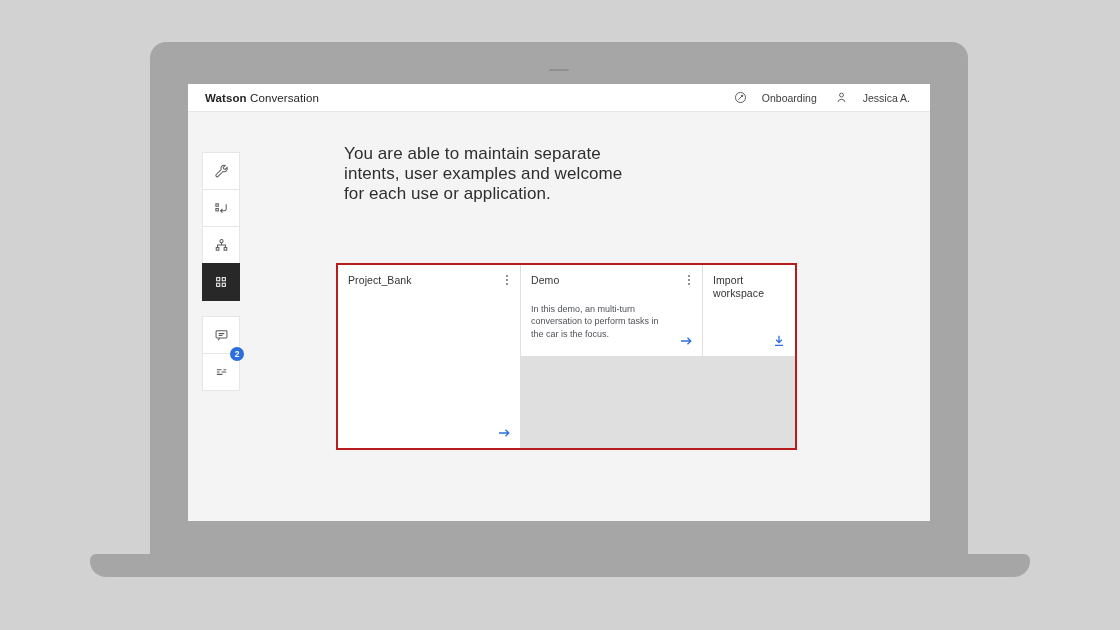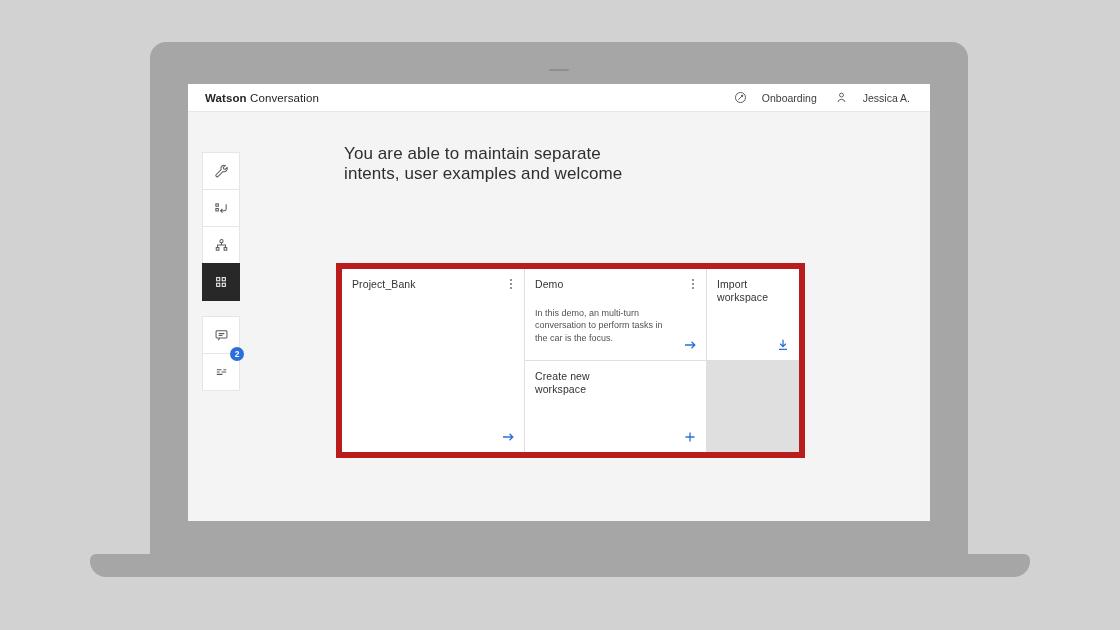--- a/index.html
+++ b/index.html
@@ -51,21 +51,21 @@
   }
   
   .welcome{
     position:absolute;left:156px;top:60px;width:320px;
     font-size:17px;line-height:19.8px;color:#2e2e2e;letter-spacing:.1px;
   }
   
   .ws-grid{
     position:absolute;left:148px;top:179px;
     display:grid;grid-template-columns:182px 181px 92px;grid-template-rows:91px 91px;
-    gap:1px;background:#dfdfdf;border:6px solid #b91c1c;
+    gap:1px;background:#dfdfdf;border:2px solid #b91c1c;
   }
   .ws-cell{background:#ffffff;position:relative;box-sizing:border-box;padding:9px 10px;cursor:pointer;}
   .ws-cell.tall{grid-row:1 / 3;}
   .ws-title-row{display:flex;justify-content:space-between;align-items:flex-start;}
   .ws-title{font-size:10.5px;color:#333333;letter-spacing:.1px;line-height:12.5px;}
   .kebab{display:flex;flex-direction:column;gap:2px;padding:1px 2px;cursor:pointer;}
   .kebab i{width:2px;height:2px;background:#6f6f6f;border-radius:50%;display:block;}
   .ws-desc{margin-top:16px;font-size:9px;line-height:12.5px;color:#4f5257;width:138px;}
   .ws-action{position:absolute;right:8px;bottom:7px;width:16px;height:16px;cursor:pointer;}
   .icon-gray{stroke:#5a5a5a;}
@@ -163,20 +163,21 @@
       <svg width="15" height="15" viewBox="0 0 16 16" fill="none" class="icon-gray" stroke-width="1.1">
         <path d="M3 5 H8 M10 5 H13 M3 7.5 H6 M8 7.5 H13 M3 10 H9"></path>
       </svg>
     </span>
     <span class="tile-badge">2</span>
   </div>
 
   <div class="welcome">
     <div>You are able to maintain separate</div>
     <div>intents, user examples and welcome</div>
+    <div>for each use or application.</div>
   </div>
 
   <div class="ws-grid">
 
     <div class="ws-cell tall">
       <div class="ws-title-row">
         <span class="ws-title">Project_Bank</span>
         <span class="kebab">
             <i></i>
             <i></i>
@@ -212,25 +213,15 @@
         <span class="ws-title" style="width:60px">Import workspace</span>
       </div>
       <span class="ws-action">
         <svg width="16" height="16" viewBox="0 0 16 16" fill="none" class="icon-blue" stroke-width="1.3">
           <path d="M8 2.8 V9.2 M5.2 6.8 L8 9.6 L10.8 6.8 M4 12.4 H12"></path>
         </svg>
       </span>
     </div>
 
 
-    <div class="ws-cell">
-      <div class="ws-title-row">
-        <span class="ws-title" style="width:62px">Create new workspace</span>
-      </div>
-      <span class="ws-action">
-        <svg width="16" height="16" viewBox="0 0 16 16" fill="none" class="icon-blue" stroke-width="1.3">
-          <path d="M8 3.5 V12.5 M3.5 8 H12.5"></path>
-        </svg>
-      </span>
-    </div>
 
   </div>
 </div>
 
 </body></html>

